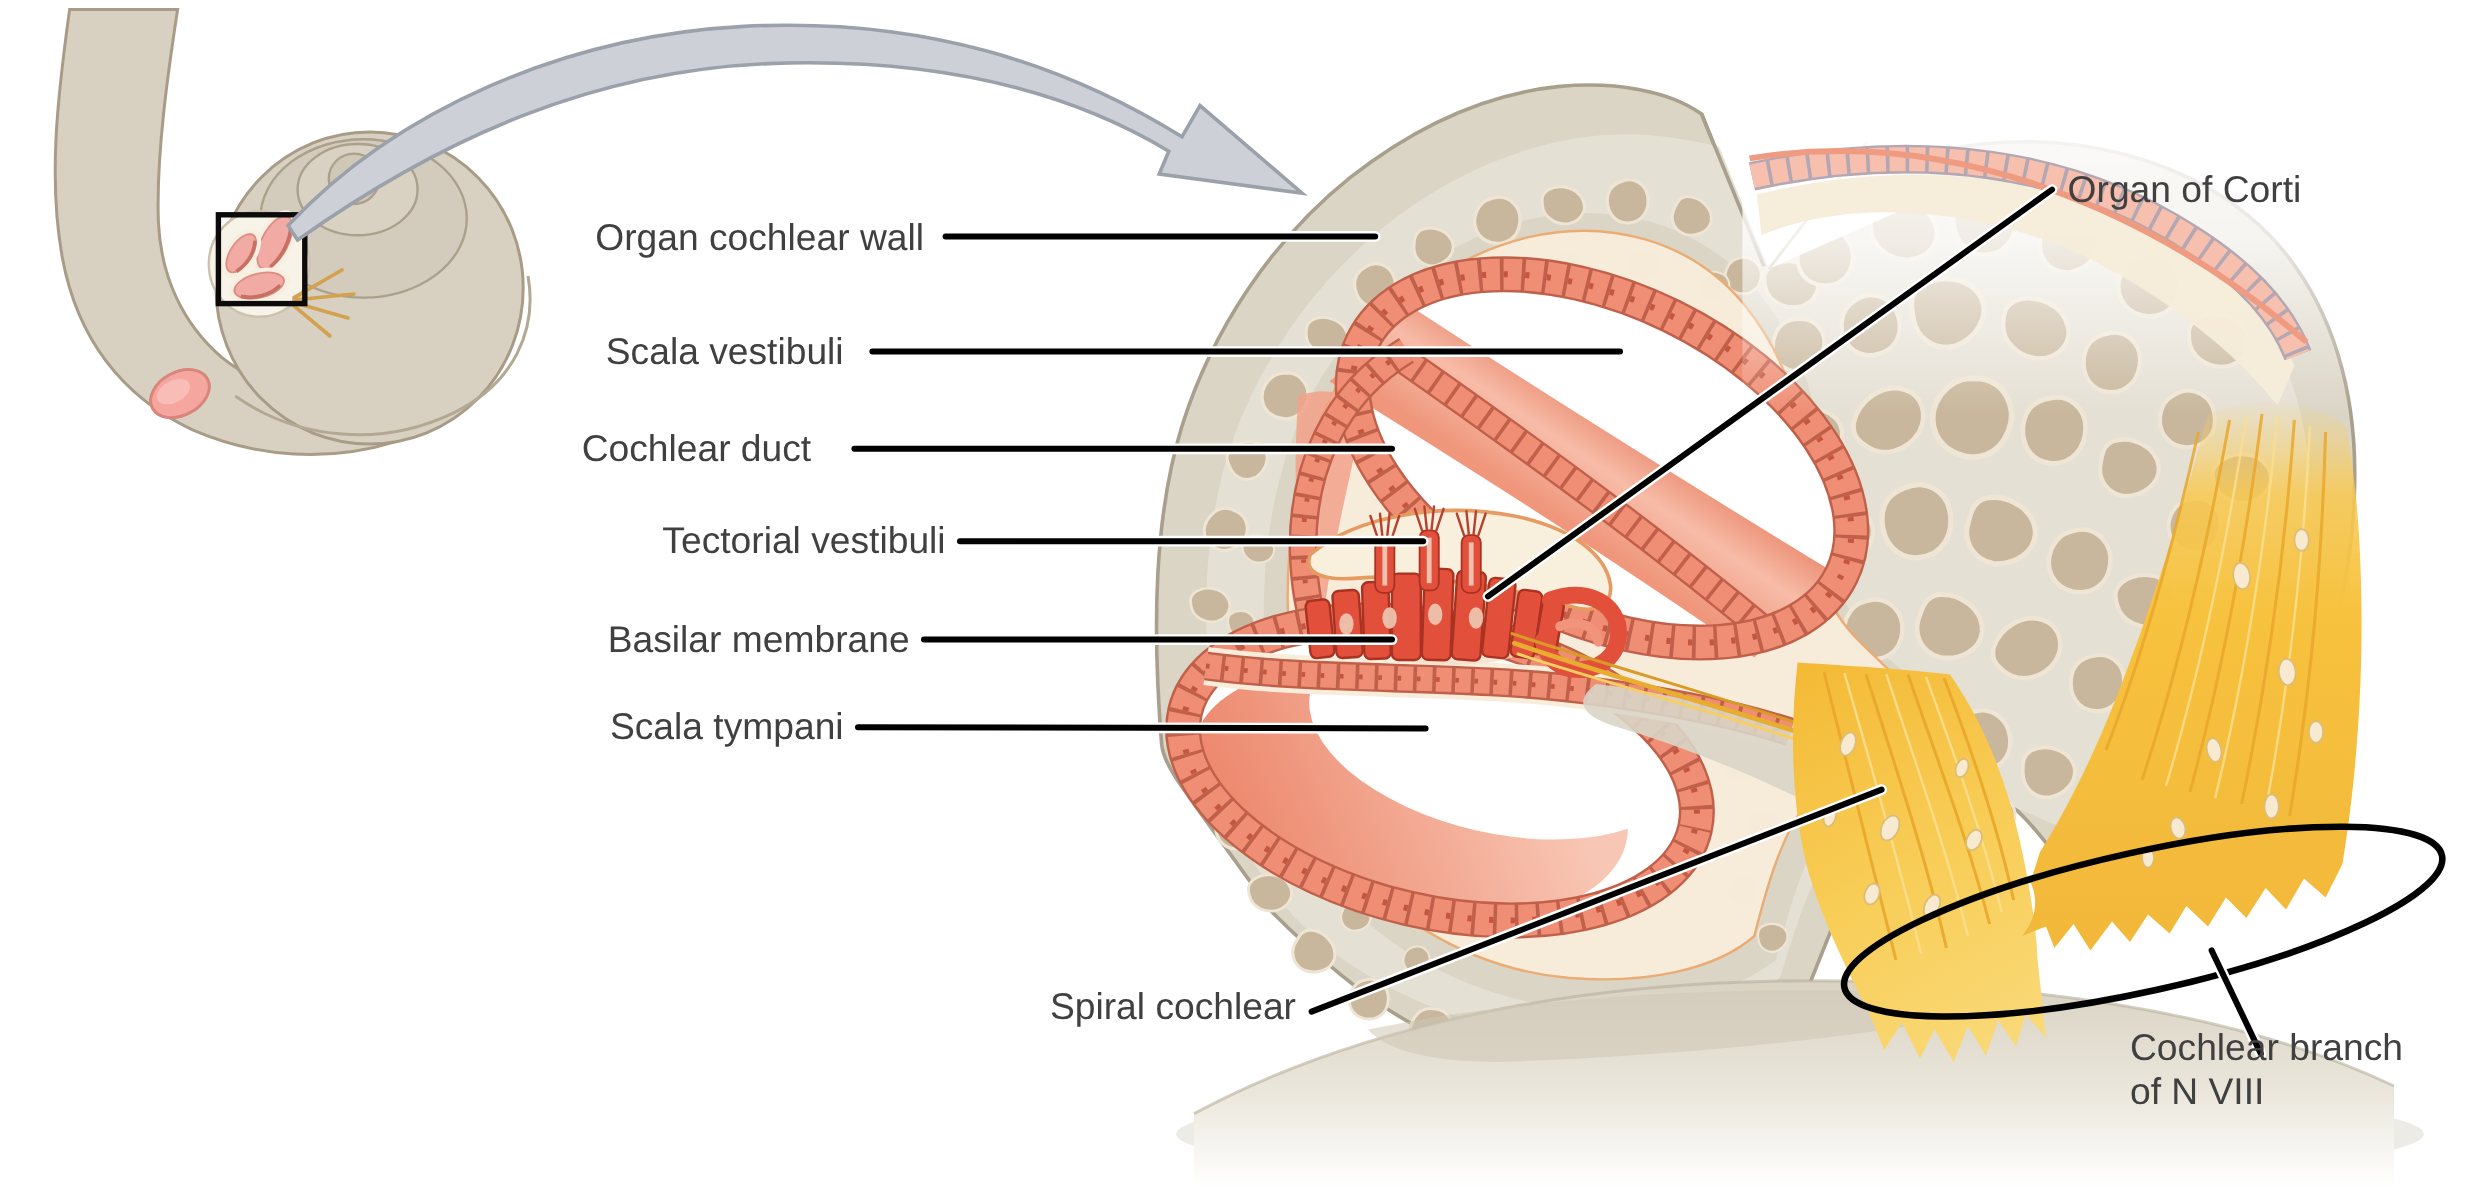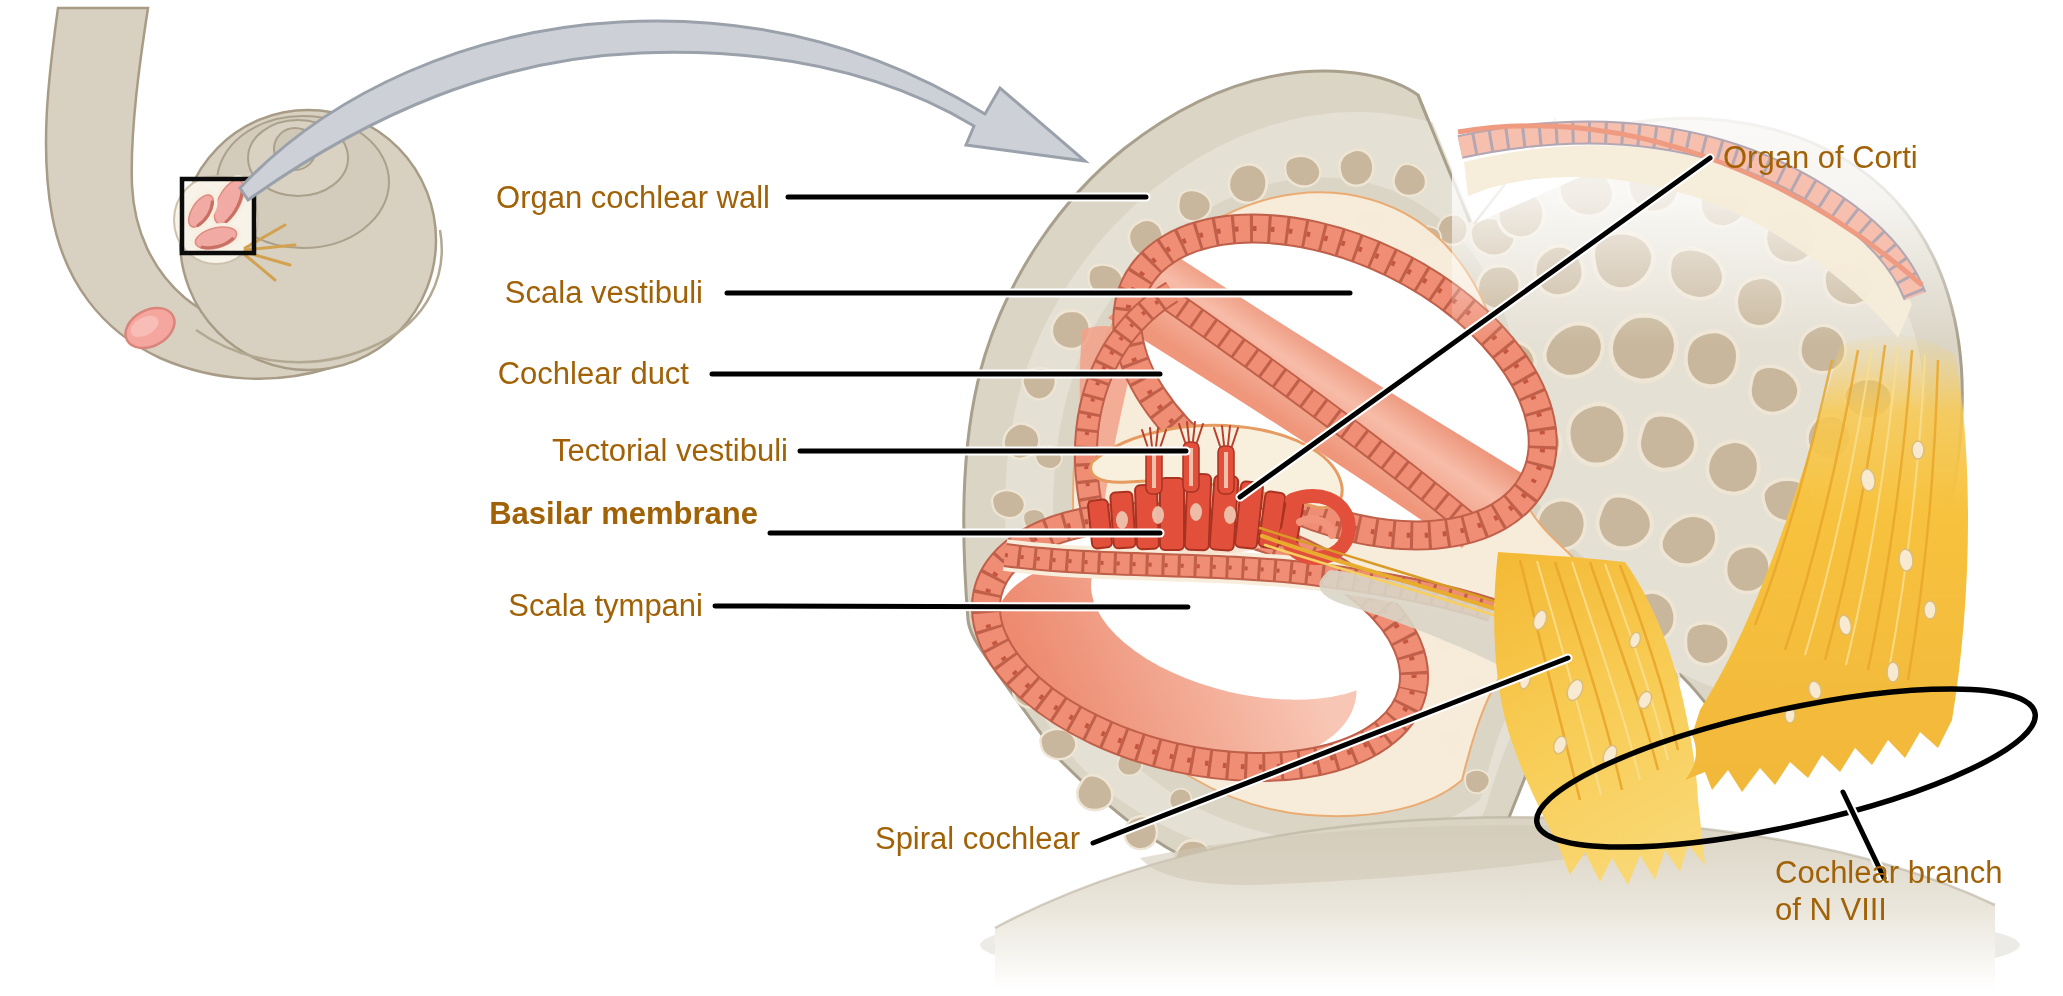--- a/index.html
+++ b/index.html
@@ -1,19 +1,19 @@
 <!DOCTYPE html>
 <html><head>
 <meta charset="utf-8">
 <style>
   html,body{margin:0;padding:0;background:#ffffff;}
   .stage{position:relative;width:2063px;height:996px;background:#ffffff;overflow:hidden;
          font-family:"Liberation Sans", sans-serif;}
   .stage svg{position:absolute;left:0;top:0;}
-  .lbl{position:absolute;font-size:31px;line-height:37px;color:#a16207;white-space:normal;}
+  .lbl{position:absolute;font-size:31px;line-height:37px;color:#404040;white-space:normal;}
   .lbl.r{text-align:right;}
   .lbl.nowrap{white-space:nowrap;}
 </style>
 </head>
 <body>
 
 <div class="stage">
 
 <svg width="2063" height="996" viewBox="0 0 2063 996">
   <defs>
@@ -382,21 +382,21 @@
       <line x1="715" y1="606" x2="1188" y2="607"></line>
       <line x1="1093" y1="843" x2="1568" y2="658"></line>
       <line x1="1710" y1="158" x2="1240" y2="497"></line>
       <line x1="1843" y1="792" x2="1884" y2="878"></line>
     </g>
   </g>
 </svg>
 
 <div class="lbl r nowrap" style="left:420px;top:179px;width:350px;">Organ cochlear wall</div>
 <div class="lbl r nowrap" style="left:408px;top:274px;width:295px;">Scala vestibuli</div>
-<div class="lbl r nowrap" style="left:409px;top:355px;width:280px;">Cochlear duct</div>
+<div class="lbl r nowrap" style="left:396px;top:355px;width:280px;">Cochlear duct</div>
 <div class="lbl r nowrap" style="left:420px;top:432px;width:368px;">Tectorial vestibuli</div>
-<div class="lbl r nowrap" style="left:420px;top:495px;width:338px;font-weight:bold;">Basilar membrane</div>
+<div class="lbl r nowrap" style="left:420px;top:514px;width:338px;">Basilar membrane</div>
 <div class="lbl r nowrap" style="left:420px;top:587px;width:283px;text-align:right;">Scala tympani</div>
 <div class="lbl r nowrap" style="left:800px;top:820px;width:280px;">Spiral cochlear</div>
 <div class="lbl nowrap" style="left:1723px;top:139px;">Organ of Corti</div>
 <div class="lbl" style="left:1775px;top:854px;width:250px;">Cochlear branch of N VIII</div>
 
 </div>
 
 </body></html>

